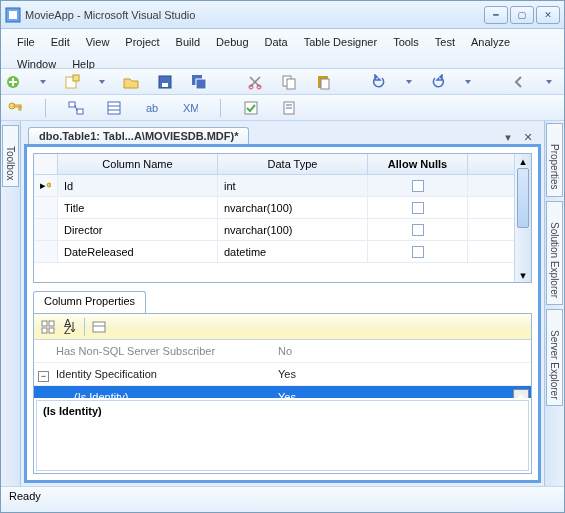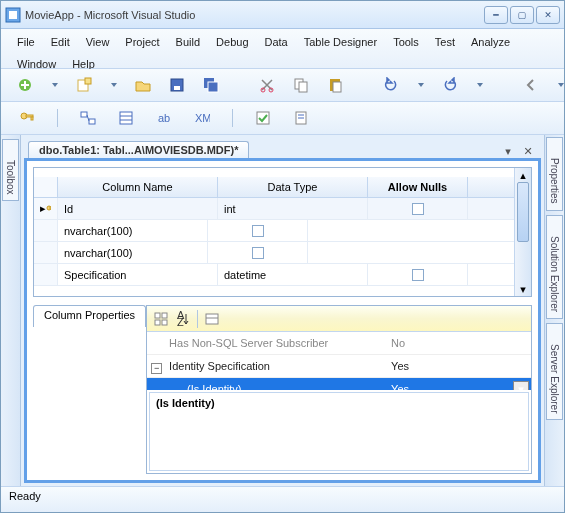--- a/index.html
+++ b/index.html
@@ -8,21 +8,21 @@
 .window { width: 565px; height: 513px; border: 1px solid #7b9ebd; background: #fff; display: flex; flex-direction: column; justify-content: center; }
 
 .titlebar { height: 28px; background: linear-gradient(#ebf4fd, #d5e7fb); display: flex; align-items: center; padding: 0 4px; border-bottom: 1px solid #a9c5e7; }
 .titlebar .icon { width: 16px; height: 16px; margin-right: 4px; }
 .titlebar .title { flex: 1; color: #3b3b3b; }
 .winbtn { width: 24px; height: 18px; border: 1px solid #8aa9cc; background: linear-gradient(#f3f9ff,#d7e8fb); margin-left: 2px; border-radius: 3px; display: flex; align-items: center; justify-content: center; font-size: 9px; color: #3a5a88; }
 
 .menubar { height: 40px; background: linear-gradient(#f7fbfe,#e8f1fb); padding: 2px 8px; display: flex; flex-wrap: wrap; align-items: center; gap: 0; border-bottom: 1px solid #c2d6ef; }
 .menubar span { padding: 2px 8px; color: #222; cursor: default; line-height: 18px; }
 
-.toolbar { height: 33px; background: linear-gradient(#f7fbfe,#e4effb); border-bottom: 1px solid #c2d6ef; display: flex; align-items: center; padding: 0 16px; gap: 18px; }
+.toolbar { height: 26px; background: linear-gradient(#f7fbfe,#e4effb); border-bottom: 1px solid #c2d6ef; display: flex; align-items: center; padding: 0 4px; gap: 18px; }
 .tool { width: 20px; height: 20px; border-radius: 2px; display:flex;align-items:center;justify-content:center; }
 .sep { width: 1px; height: 18px; background: #b0c7e2; margin: 0 2px; }
 .drop { width:0;height:0;border-left:3px solid transparent;border-right:3px solid transparent;border-top:4px solid #5a7aa3; margin-left:1px;}
 
 .body { flex: 1; display: flex; background: #e4effb; overflow: hidden; }
 
 .dock-left { width: 20px; background: linear-gradient(90deg,#e8f1fb,#d7e6f7); border-right: 1px solid #b0c7e2; display: flex; flex-direction: column; align-items: center; padding-top: 2px; }
 .dock-left .vtab { writing-mode: vertical-rl; padding: 20px 2px 6px 2px; border: 1px solid #9ab6d7; background: #f3f8fd; margin-top: 2px; font-size: 10px; color: #445; }
 
 .dock-right { width: 20px; background: linear-gradient(270deg,#e8f1fb,#d7e6f7); border-left: 1px solid #b0c7e2; display: flex; flex-direction: column; align-items: center; padding-top: 2px; }
@@ -32,36 +32,36 @@
 
 .doc-tabstrip { height: 20px; display: flex; align-items: flex-end; padding-left: 4px; }
 .doc-tab { background: linear-gradient(#fff,#e8f1fb); border: 1px solid #9ab6d7; border-bottom: none; padding: 2px 10px; border-radius: 3px 3px 0 0; font-weight: bold; color: #333; }
 .doc-tabstrip .spacer { flex: 1; }
 .doc-close { width: 14px; height: 14px; margin-right: 6px; display:flex;align-items:center;justify-content:center;color:#555;}
 
 .doc { flex: 1; border: 3px solid #63a0e8; background: #fff; display: flex; flex-direction: column; padding: 2px; }
 
 .designer { flex: 0 0 130px; border: 1px solid #9ab6d7; margin: 4px; display:flex; }
 .grid { flex: 1; display: flex; flex-direction: column; }
-.grid-head { display: flex; background: linear-gradient(#f5f9fe,#e1ecf9); border-bottom: 1px solid #c2d6ef; margin-top: 9px; }
+.grid-head { display: flex; background: linear-gradient(#f5f9fe,#e1ecf9); border-bottom: 1px solid #c2d6ef; }
 .grid-head div { padding: 4px 0; text-align: center; border-right: 1px solid #c2d6ef; }
 .rowsel { width: 24px; flex: 0 0 24px; border-right: 1px solid #c2d6ef; display:flex;align-items:center;justify-content:center; background:#f5f9fe;}
 .c-name { flex: 0 0 160px; }
 .c-type { flex: 0 0 150px; }
 .c-null { flex: 0 0 100px; font-weight: bold; }
 .grid-row { display: flex; height: 22px; align-items: stretch; border-bottom: 1px solid #e4ecf6; }
 .grid-row > div { padding: 3px 6px; border-right: 1px solid #e4ecf6; display:flex;align-items:center; }
 .grid-row.sel { background: #f1f6fd; }
 .chk { width: 12px; height: 12px; border: 1px solid #8aa9cc; background: #fff; margin: auto; }
 .vscroll { width: 17px; flex: 0 0 17px; background: linear-gradient(90deg,#edf3fb,#d7e6f7); border-left:1px solid #c2d6ef; position:relative;}
 .vscroll .thumb { position:absolute; left:2px; right:2px; top:14px; height:60px; background:linear-gradient(#d9e8fb,#b7d2f3); border:1px solid #8aa9cc; border-radius:2px;}
 .vscroll .arr { position:absolute; left:0;right:0;height:14px; display:flex;align-items:center;justify-content:center;}
 .vscroll .arr.up{top:0;} .vscroll .arr.dn{bottom:0;}
 
-.props { flex: 1; margin: 4px; display:flex; flex-direction:row; }
+.props { flex: 1; margin: 4px; display:flex; flex-direction:column; }
 .props-tabstrip { height: 22px; display:flex; }
 .props-tab { border: 1px solid #9ab6d7; background:#fff; padding: 3px 10px; border-bottom:none; border-radius:3px 3px 0 0;}
 .props-box { flex:1; border:1px solid #9ab6d7; display:flex; flex-direction:column;}
 .props-tools { height: 26px; background: linear-gradient(#fefff2,#f9f6d0,#fdf7bf); border-bottom:1px solid #c2d6ef; display:flex; align-items:center; padding:0 4px; gap:2px;}
 .pgrid { flex: 0 0 58px; overflow:hidden;}
 .prow { display:flex; height:23px; align-items:center; border-bottom:1px solid #eee;}
 .prow .pkey { flex:0 0 240px; padding-left:22px; position:relative; color:#888;}
 .prow .pval { flex:1; padding-left:4px; color:#888;}
 .prow .exp { position:absolute; left:4px; top:3px; width:11px;height:11px; border:1px solid #888; background:#fff; font-size:9px; line-height:9px; text-align:center;}
 .prow.bold .pkey, .prow.bold .pval { color:#222; }
@@ -288,35 +288,37 @@
                     <rect x="4" y="3" width="5" height="2" fill="#f6d67a" stroke="#c79c25"></rect>
                   </svg></div>
               <div class="c-name">Id</div>
               <div class="c-type">int</div>
               <div class="c-null">
                   <div class="chk"></div>
                 </div>
             </div>
             <div class="grid-row">
               <div class="rowsel"></div>
+              <div class="c-name">Title</div>
               <div class="c-type">nvarchar(100)</div>
               <div class="c-null">
                   <div class="chk"></div>
                 </div>
             </div>
             <div class="grid-row">
               <div class="rowsel"></div>
+              <div class="c-name">Director</div>
               <div class="c-type">nvarchar(100)</div>
               <div class="c-null">
                   <div class="chk"></div>
                 </div>
             </div>
             <div class="grid-row">
               <div class="rowsel"></div>
-              <div class="c-name">Specification</div>
+              <div class="c-name">DateReleased</div>
               <div class="c-type">datetime</div>
               <div class="c-null">
                   <div class="chk"></div>
                 </div>
             </div>
           </div>
           <div class="vscroll">
             <div class="arr up">▴</div>
             <div class="thumb"></div>
             <div class="arr dn">▾</div>

